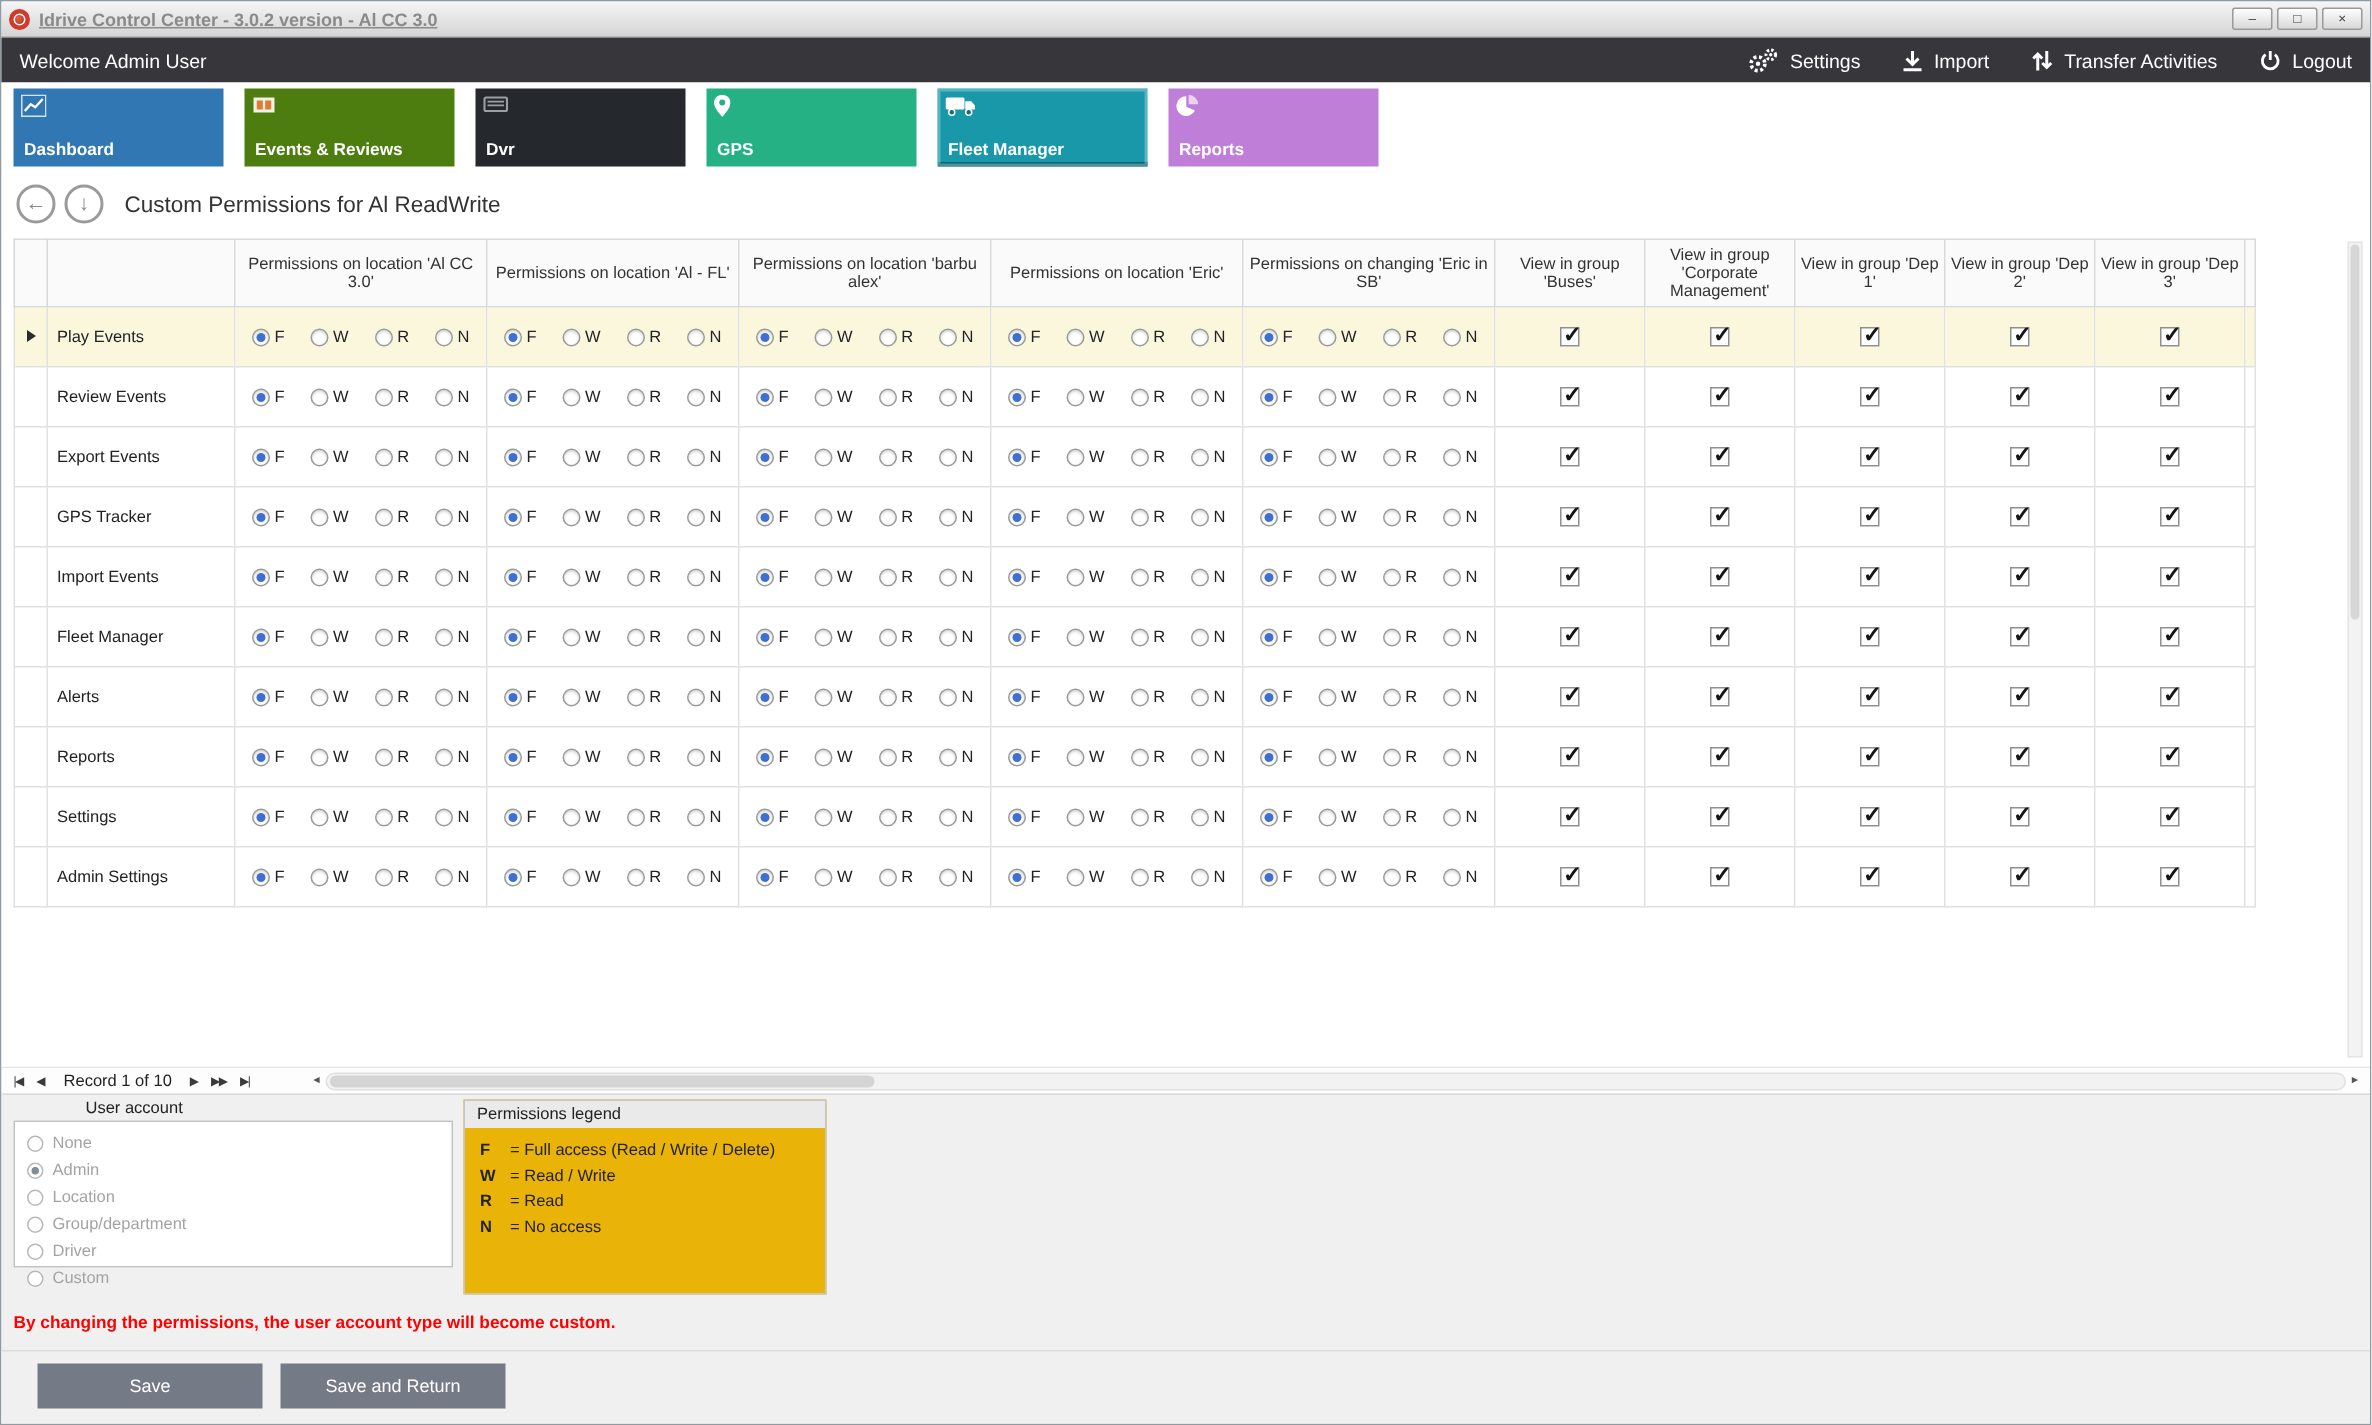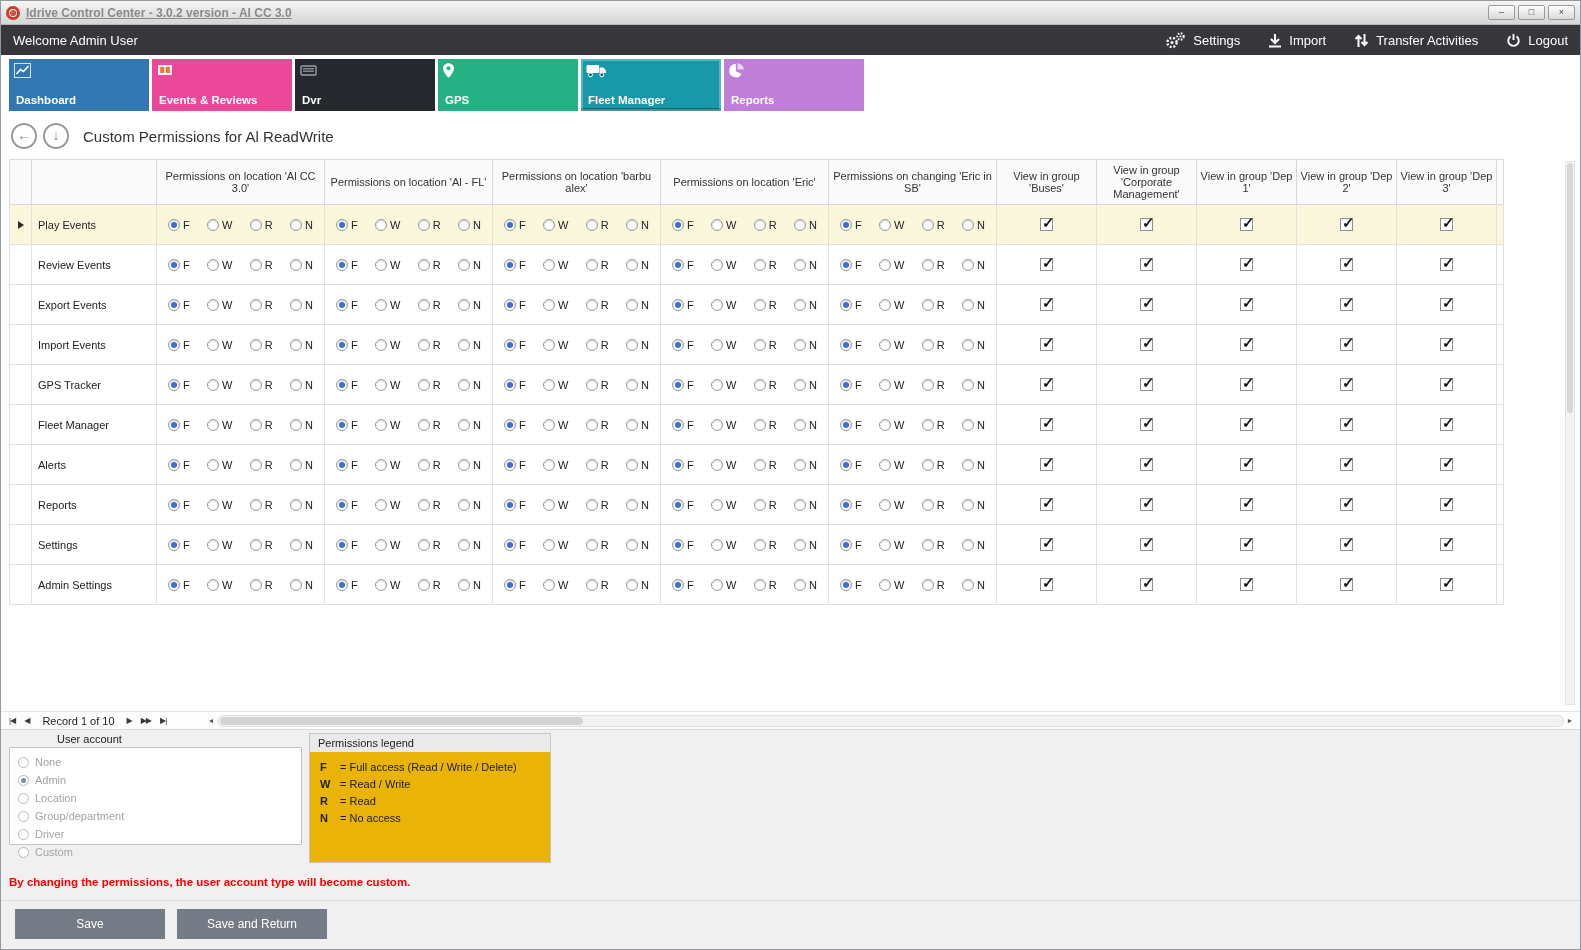--- a/index.html
+++ b/index.html
@@ -22,21 +22,21 @@
              border-radius:2px; color:#444; cursor:pointer; }
 
   
   .toolbar { height:30px; flex:0 0 30px; background:#37363b; color:#fff;
              display:flex; align-items:center; padding:0 12px; font-size:13px; }
   .tb-actions { margin-left:auto; display:flex; gap:28px; align-items:center; }
   .tb-item { display:flex; align-items:center; gap:7px; cursor:pointer; }
   .tb-item svg { display:block; }
 
   
-  .tabstrip { flex:0 0 62px; display:flex; gap:3px; padding:4px 8px 6px 8px; background:#fff; }
+  .tabstrip { flex:0 0 62px; display:flex; gap:14px; padding:4px 8px 6px 8px; background:#fff; }
   .tile { width:140px; height:52px; position:relative; color:#fff; cursor:pointer; }
   .tile .ticon { position:absolute; top:4px; left:5px; }
   .tile .tlabel { position:absolute; left:7px; bottom:5px; font-size:11.5px; font-weight:bold; }
   .tile.sel { box-shadow: inset 0 0 0 2px rgba(255,255,255,.28), inset 0 -3px 0 rgba(6,98,110,.9); }
 
   
   .pagehead { flex:0 0 38px; display:flex; align-items:center; padding:0 10px; background:#fff; }
   .circle-btn { width:26px; height:26px; border:2px solid #9a9a9a; border-radius:50%;
                 color:#8a8a8a; font-size:14px; line-height:21px; text-align:center;
                 background:#fff; margin-right:6px; cursor:pointer; font-weight:bold; }
@@ -88,21 +88,21 @@
   .ua-opt { display:flex; align-items:center; gap:6px; height:18px; color:#a3a3a3; cursor:pointer; }
   .ua-opt .radio { box-shadow:none; border-color:#b8b8b8; width:11px; height:11px; flex:0 0 11px; }
   .legend-box { position:absolute; left:308px; top:3px; width:242px; height:130px;
                 background:#eab308; border:1px solid #c6c6c6; }
   .legend-cap { height:18px; line-height:18px; padding:0 8px; background:#eaeaea; color:#222; }
   .legend-items { padding:9px 10px; }
   .legend-row { display:flex; height:17px; color:#222; }
   .legend-key { width:20px; font-weight:bold; }
   .warning { position:absolute; left:8px; top:146px; color:#f00; font-weight:bold; font-size:11.5px; }
   .btnbar { position:absolute; left:0; right:0; top:170px; bottom:0; background:#f0f0f0;
-            border-top:1px solid #dcdcdc; padding:8px 0 0 14px; display:flex; gap:12px; }
+            border-top:1px solid #dcdcdc; padding:8px 0 0 24px; display:flex; gap:12px; }
   .gbtn { width:150px; height:30px; background:#757b86; color:#fff; border:none;
           font-size:12px; font-family:"Liberation Sans", sans-serif; cursor:pointer; }
 </style>
 </head>
 <body>
 
 <div class="window">
 
   <div class="titlebar">
     <span class="app-icon"></span>
@@ -160,21 +160,21 @@
   </div>
 
   <div class="tabstrip">
       <div class="tile" style="background: rgb(48, 119, 180);">
         <span class="ticon"><svg width="17" height="15" viewBox="0 0 17 15">
             <rect x="0.5" y="0.5" width="16" height="14" fill="none" stroke="rgba(255,255,255,.8)"></rect>
             <polyline points="2.5,11 6.5,6.5 9.5,8.5 14.5,3" fill="none" stroke="#fff" stroke-width="1.6"></polyline>
           </svg></span>
         <span class="tlabel">Dashboard</span>
       </div>
-      <div class="tile" style="background: #ec4899;">
+      <div class="tile" style="background: #4d7c0f;">
         <span class="ticon"><svg width="16" height="14" viewBox="0 0 16 14">
             <rect x="1" y="2" width="14" height="10" fill="rgba(255,255,255,.9)"></rect>
             <rect x="3.2" y="4" width="4" height="6" fill="#df7b33"></rect>
             <rect x="8.8" y="4" width="4" height="6" fill="#df7b33"></rect>
           </svg></span>
         <span class="tlabel">Events &amp; Reviews</span>
       </div>
       <div class="tile" style="background: rgb(37, 40, 44);">
         <span class="ticon"><svg width="17" height="13" viewBox="0 0 17 13">
             <rect x="1" y="2" width="15" height="9" rx="1" fill="none" stroke="#9aa0a6" stroke-width="1.4"></rect>
@@ -574,21 +574,21 @@
             </td>
             <td class="cbcell"><span class="cb"><span class="tick">✓</span></span></td>
             <td class="cbcell"><span class="cb"><span class="tick">✓</span></span></td>
             <td class="cbcell"><span class="cb"><span class="tick">✓</span></span></td>
             <td class="cbcell"><span class="cb"><span class="tick">✓</span></span></td>
             <td class="cbcell"><span class="cb"><span class="tick">✓</span></span></td>
             <td></td>
           </tr>
           <tr class="">
             <td class="ind"></td>
-            <td class="lbl">Import Events</td>
+            <td class="lbl">GPS Tracker</td>
             <td>
               <div class="ropts">
                 <span class="ropt">
                   <span class="radio rsel"></span>
                   <span class="rl">F</span>
                 </span>
                 <span class="ropt">
                   <span class="radio"></span>
                   <span class="rl">W</span>
                 </span>
@@ -684,21 +684,21 @@
             </td>
             <td class="cbcell"><span class="cb"><span class="tick">✓</span></span></td>
             <td class="cbcell"><span class="cb"><span class="tick">✓</span></span></td>
             <td class="cbcell"><span class="cb"><span class="tick">✓</span></span></td>
             <td class="cbcell"><span class="cb"><span class="tick">✓</span></span></td>
             <td class="cbcell"><span class="cb"><span class="tick">✓</span></span></td>
             <td></td>
           </tr>
           <tr class="">
             <td class="ind"></td>
-            <td class="lbl">GPS Tracker</td>
+            <td class="lbl">Import Events</td>
             <td>
               <div class="ropts">
                 <span class="ropt">
                   <span class="radio rsel"></span>
                   <span class="rl">F</span>
                 </span>
                 <span class="ropt">
                   <span class="radio"></span>
                   <span class="rl">W</span>
                 </span>

